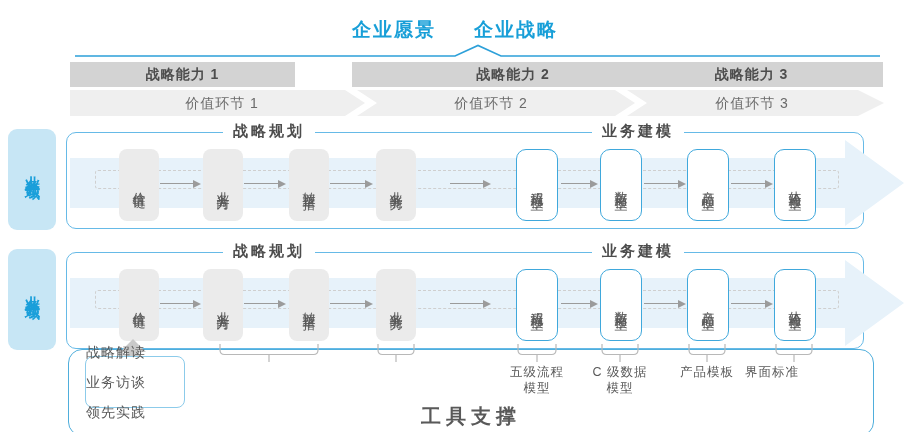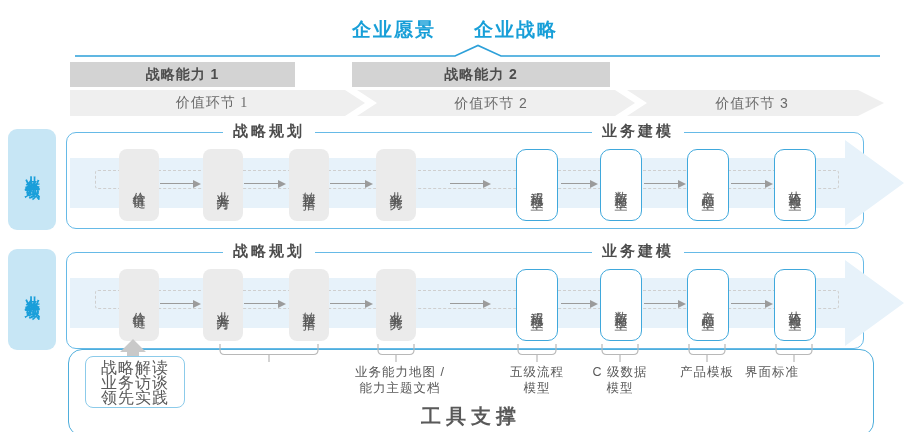--- a/index.html
+++ b/index.html
@@ -36,21 +36,21 @@
   .farrow .shaft{flex:1;height:1.5px;background:#9b9b9b;}
   .farrow .head{width:0;height:0;border-left:8px solid #9b9b9b;border-top:4.5px solid transparent;border-bottom:4.5px solid transparent;}
 
   .tools-box{position:absolute;left:68px;top:337px;width:806px;height:87px;border:1.4px solid #4faedc;
     border-radius:14px;box-sizing:border-box;background:transparent;}
   .tools-label{position:absolute;left:471px;top:391px;transform:translateX(-50%);
     font-size:20px;font-weight:bold;color:#595959;letter-spacing:5px;white-space:nowrap;}
 
   .inputs-box{position:absolute;left:85px;top:344px;width:100px;height:52px;background:#fff;
     border:1.3px solid #8ccbea;border-radius:8px;box-sizing:border-box;display:flex;flex-direction:column;
-    align-items:center;justify-content:center;font-size:16px;line-height:15px;color:#595959;letter-spacing:1px;}
+    align-items:flex-start;justify-content:center;font-size:14px;line-height:15px;color:#595959;letter-spacing:1px;gap:15px;}
   .alabel{position:absolute;top:352px;width:140px;transform:translateX(-50%);text-align:center;
     font-size:12.5px;line-height:16px;color:#595959;letter-spacing:1px;}
 </style>
 </head>
 <body>
 
 <div id="diagram">
 
   <div class="title-row">
     <span>企业愿景</span>
@@ -60,25 +60,28 @@
   <svg class="layer">
     <path d="M75 44 H455 L478 33.5 L501 44 H880" fill="none" stroke="#2da0d9" stroke-width="1.6"></path>
     <polygon points="70,78 345,78 365,91 345,104 70,104" fill="#efefef"></polygon>
     <polygon points="357,78 615,78 635,91 615,104 357,104 377,91" fill="#efefef"></polygon>
     <polygon points="627,78 858,78 884,91 858,104 627,104 647,91" fill="#efefef"></polygon>
   </svg>
 
   <div class="cap-band" style="left:70px;width:225px;">
     <span>战略能力 1</span>
   </div>
-  <div class="cap-band" style="left:352px;width:258px;">
+  <div class="cap-band" style="left:352px;width:258px;padding-left:32px;">
     <span>战略能力 2</span>
   </div>
-
-  <div class="vl-label" style="left:212px;font-family:Liberation Serif, serif;">价值环节 1</div>
+  <div class="cap-band" style="left:620px;width:263px;">
+    <span>战略能力 3</span>
+  </div>
+
+  <div class="vl-label" style="left:222px;">价值环节 1</div>
   <div class="vl-label" style="left:491px;">价值环节 2</div>
   <div class="vl-label" style="left:752px;">价值环节 3</div>
 
   <div class="domain-tab" style="top:117px;">
     <span>业务领域 1</span>
   </div>
   <div class="domain-tab" style="top:237px;">
     <span>业务领域 2</span>
   </div>
 
@@ -217,24 +220,20 @@
     <path d="M689 332 V338 Q689 342.5 693.5 342.5 H720.5 Q725 342.5 725 338 V332 M707 342.5 V350" fill="none" stroke="#b8b8b8" stroke-width="1.2"></path>
     <path d="M776 332 V338 Q776 342.5 780.5 342.5 H807.5 Q812 342.5 812 338 V332 M794 342.5 V350" fill="none" stroke="#b8b8b8" stroke-width="1.2"></path>
   </svg>
 
   <div class="inputs-box">
     <span>战略解读</span>
     <span>业务访谈</span>
     <span>领先实践</span>
   </div>
 
-  <div class="alabel" style="left:400px;">
-    <span style="display:block">业务能力地图 /</span>
-    <span style="display:block">能力主题文档</span>
-  </div>
   <div class="alabel" style="left:537px;">
     <span style="display:block">五级流程</span>
     <span style="display:block">模型</span>
   </div>
   <div class="alabel" style="left:620px;">
     <span style="display:block">C 级数据</span>
     <span style="display:block">模型</span>
   </div>
   <div class="alabel" style="left:707px;">
     <span style="display:block">产品模板</span>

